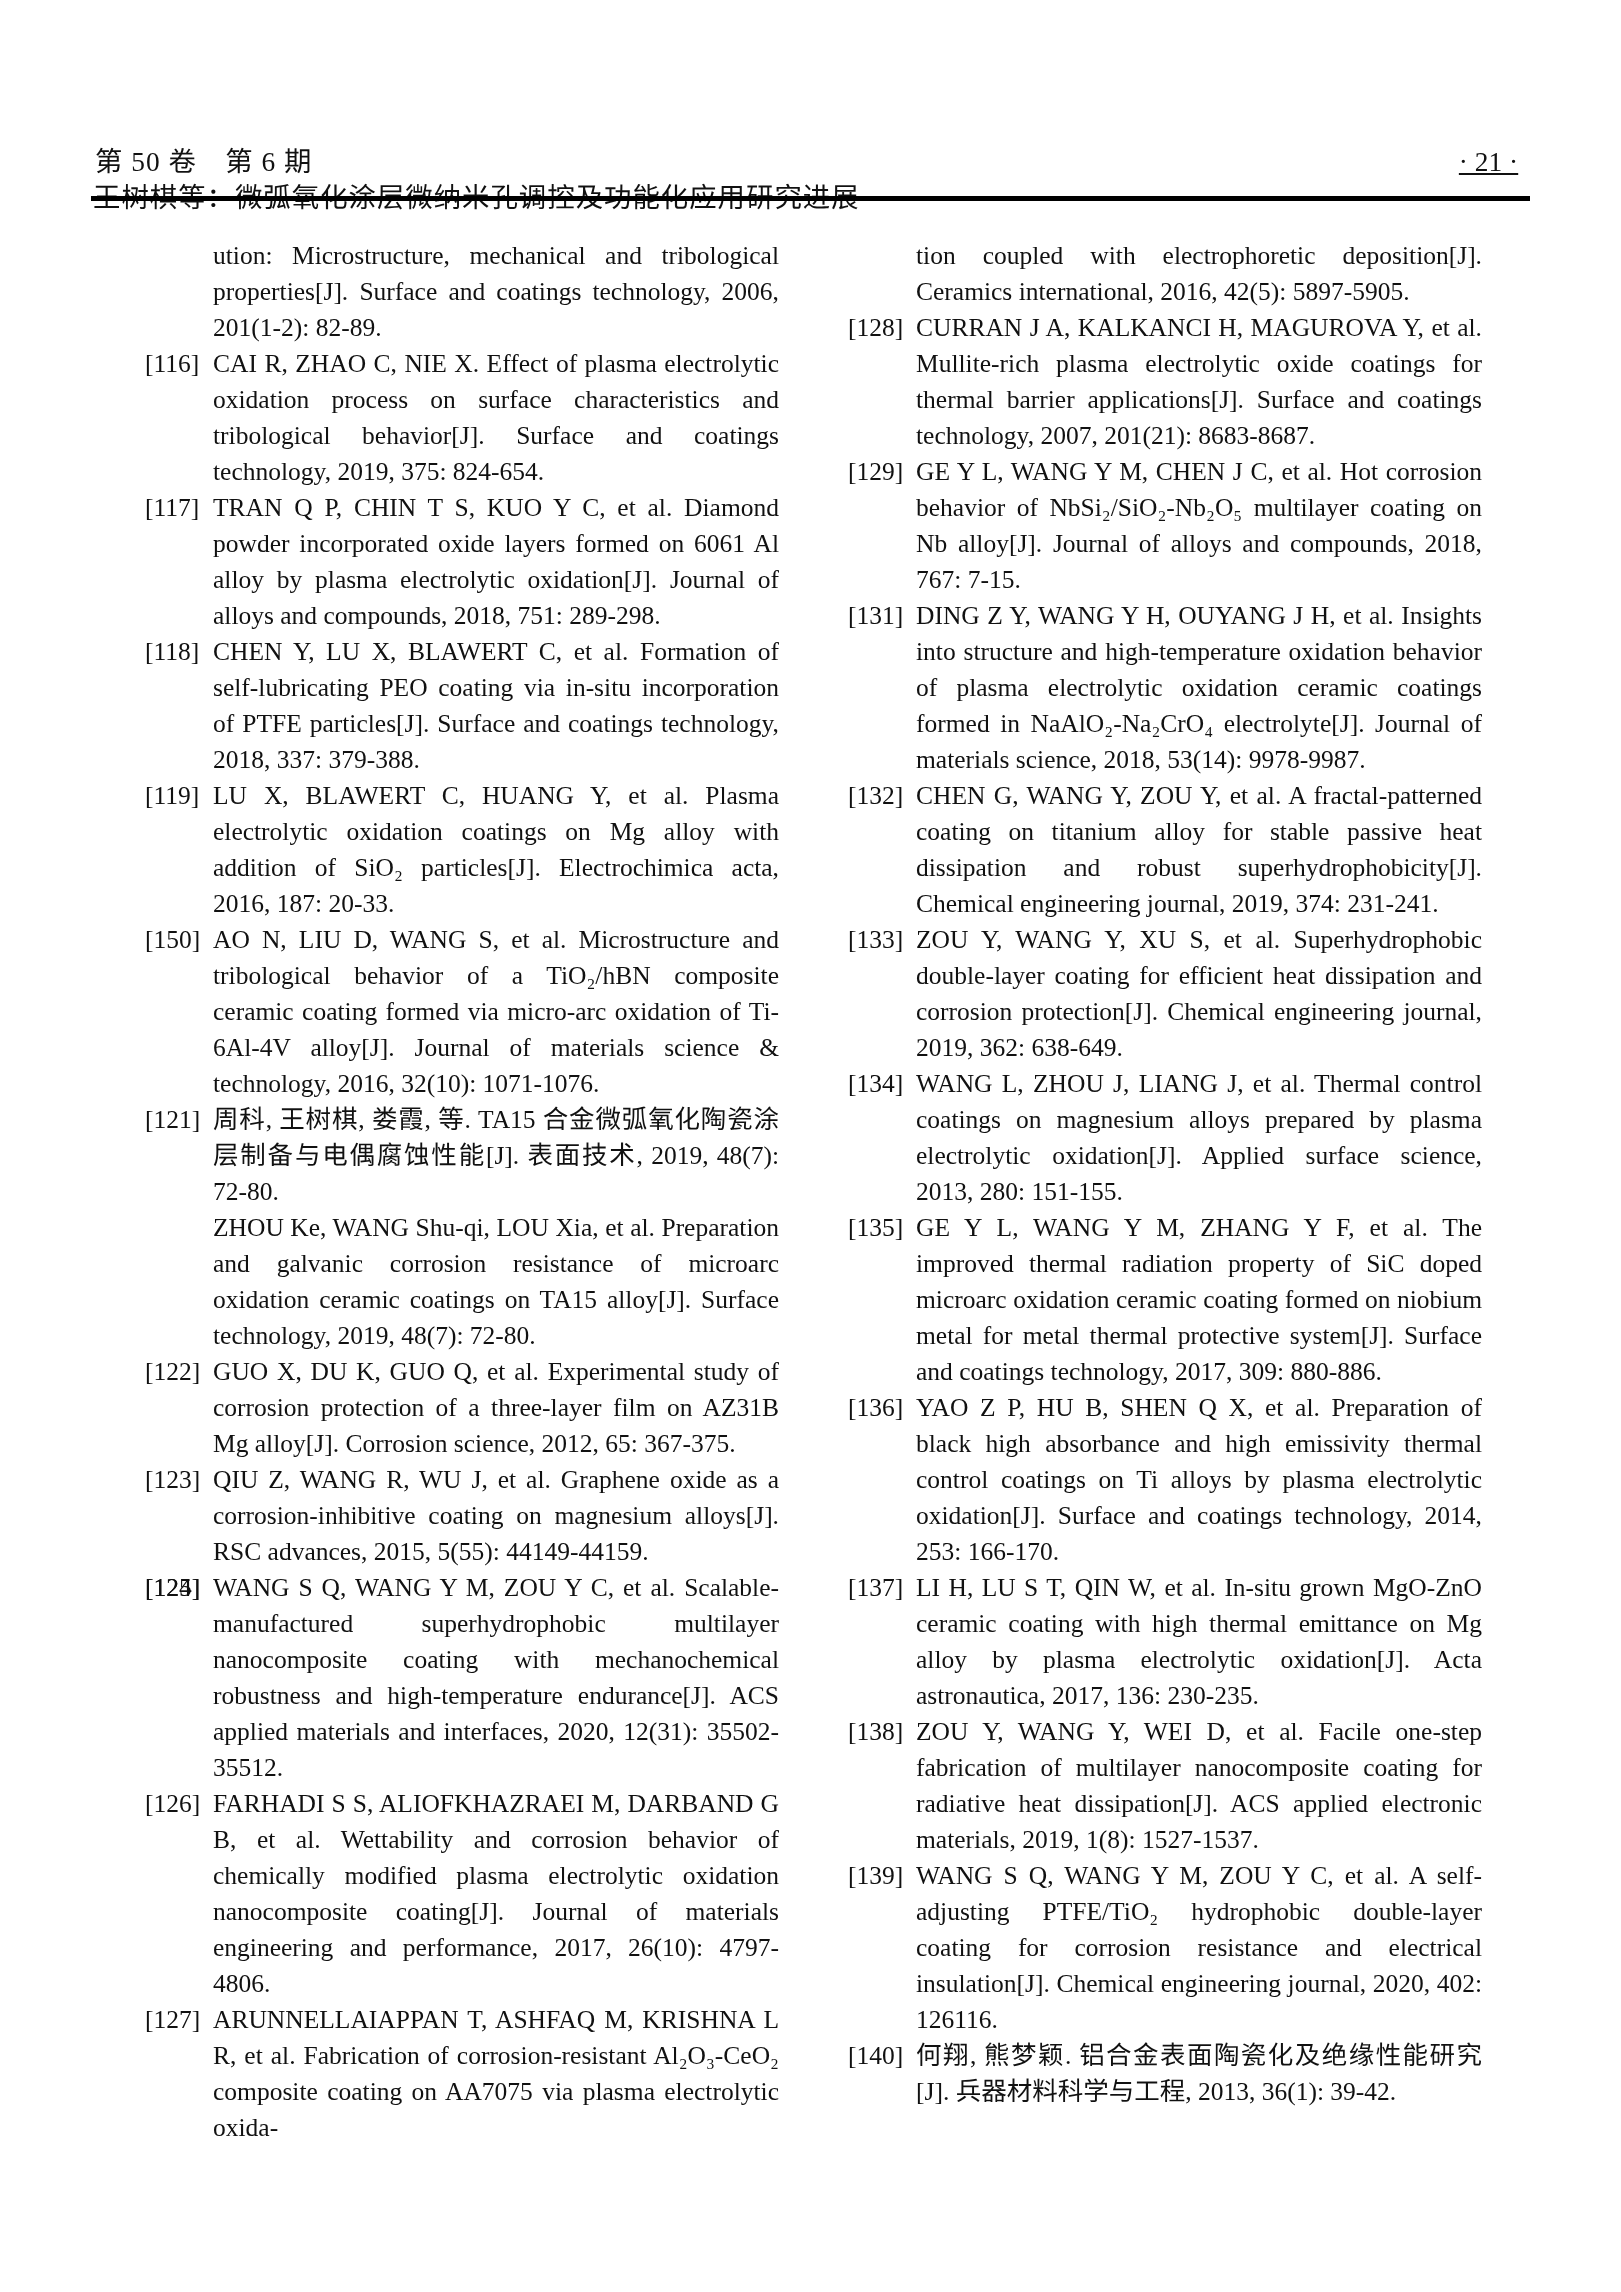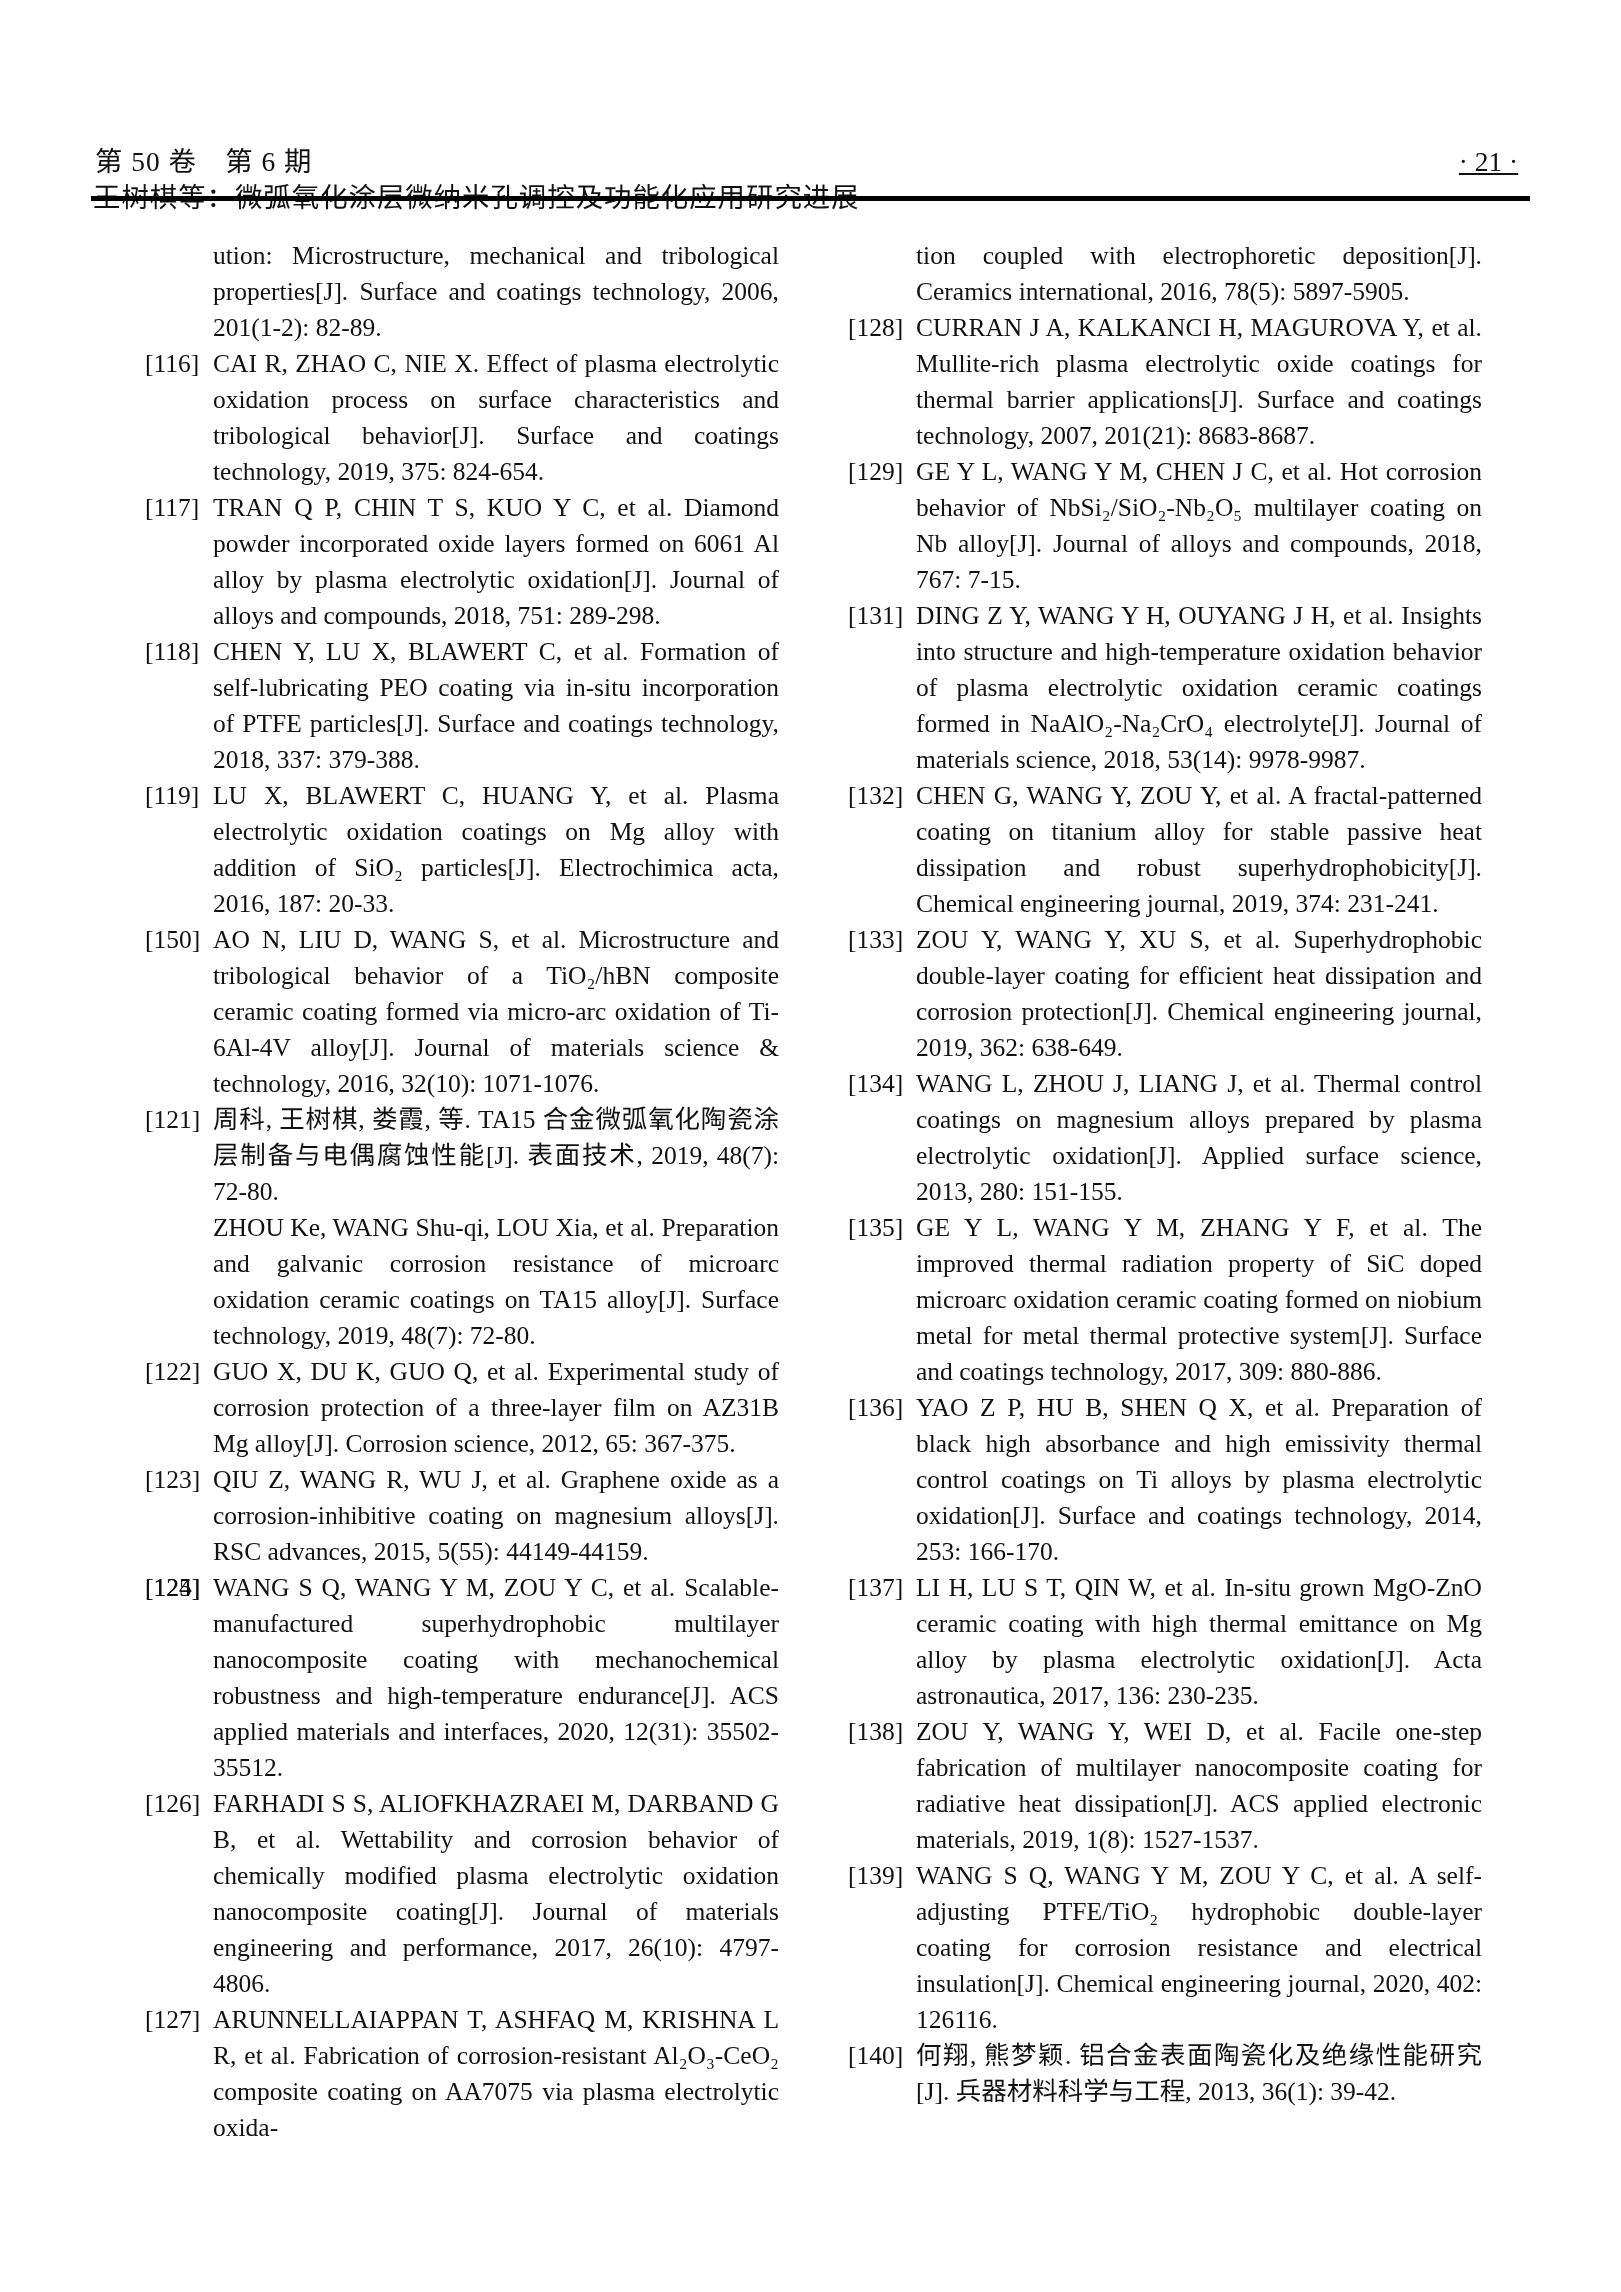--- a/index.html
+++ b/index.html
@@ -161,21 +161,21 @@
 
       <div class="ref">
         <span class="ref-num">[127]</span>
         <span class="ref-text">ARUNNELLAIAPPAN T, ASHFAQ M, KRISHNA L R, et al. Fabrication of corrosion-resistant Al₂O₃-CeO₂ composite coating on AA7075 via plasma electrolytic oxida-</span>
       </div>
     </div>
   <div class="col">
 
       <div class="ref">
         <span class="ref-num"></span>
-        <span class="ref-text">tion coupled with electrophoretic deposition[J]. Ceramics international, 2016, 78(5): 5897-5905.</span>
+        <span class="ref-text">tion coupled with electrophoretic deposition[J]. Ceramics international, 2016, 42(5): 5897-5905.</span>
       </div>
 
       <div class="ref">
         <span class="ref-num">[128]</span>
         <span class="ref-text">CURRAN J A, KALKANCI H, MAGUROVA Y, et al. Mullite-rich plasma electrolytic oxide coatings for thermal barrier applications[J]. Surface and coatings technology, 2007, 201(21): 8683-8687.</span>
       </div>
 
       <div class="ref">
         <span class="ref-num">[129]</span>
         <span class="ref-text">GE Y L, WANG Y M, CHEN J C, et al. Hot corrosion behavior of NbSi₂/SiO₂-Nb₂O₅ multilayer coating on Nb alloy[J]. Journal of alloys and compounds, 2018, 767: 7-15.</span>

